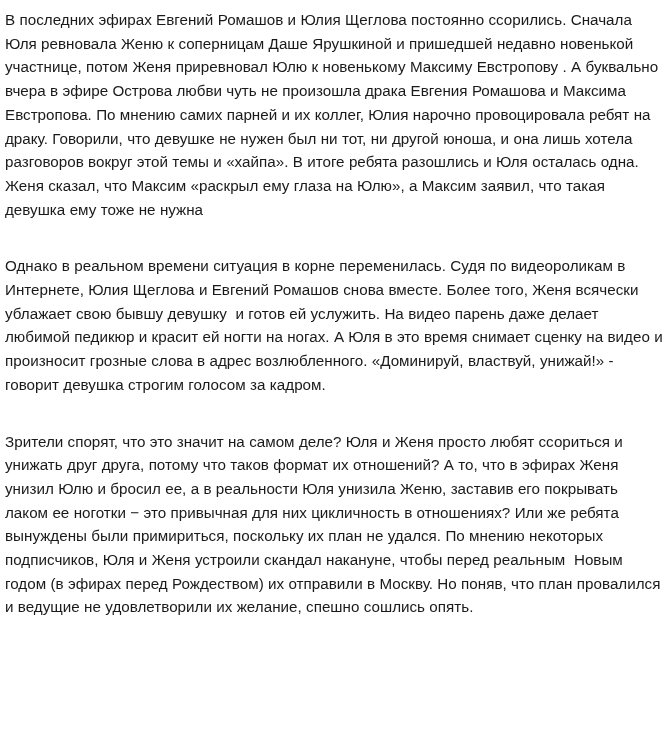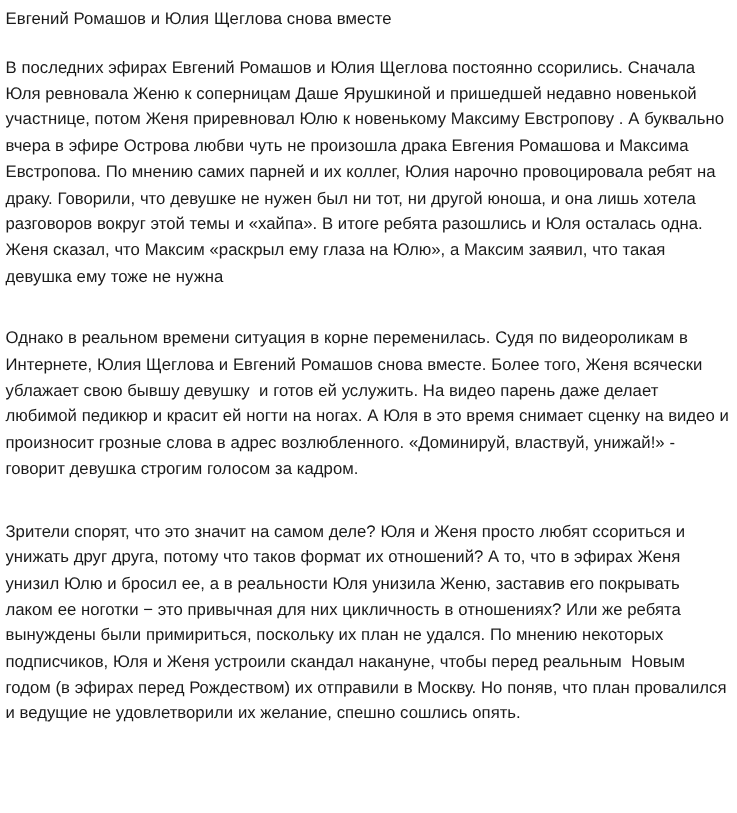--- a/index.html
+++ b/index.html
@@ -52,21 +52,20 @@
 
   .paragraph:last-child {
     margin-bottom: 0;
   }
 </style>
 </head>
 <body>
 
 <div class="article">
 
-  <h1 class="article-title">Евгений Ромашов и Юлия Щеглова снова вместе</h1>
 
   <div class="article-body">
     <p class="paragraph">В последних эфирах Евгений Ромашов и Юлия Щеглова постоянно ссорились. Сначала Юля ревновала Женю к соперницам Даше Ярушкиной и пришедшей недавно новенькой участнице, потом Женя приревновал Юлю к новенькому Максиму Евстропову . А буквально вчера в эфире Острова любви чуть не произошла драка Евгения Ромашова и Максима Евстропова. По мнению самих парней и их коллег, Юлия нарочно провоцировала ребят на драку. Говорили, что девушке не нужен был ни тот, ни другой юноша, и она лишь хотела разговоров вокруг этой темы и «хайпа». В итоге ребята разошлись и Юля осталась одна. Женя сказал, что Максим «раскрыл ему глаза на Юлю», а Максим заявил, что такая девушка ему тоже не нужна</p>
     <p class="paragraph">Однако в реальном времени ситуация в корне переменилась. Судя по видеороликам в Интернете, Юлия Щеглова и Евгений Ромашов снова вместе. Более того, Женя всячески ублажает свою бывшу девушку  и готов ей услужить. На видео парень даже делает любимой педикюр и красит ей ногти на ногах. А Юля в это время снимает сценку на видео и произносит грозные слова в адрес возлюбленного. «Доминируй, властвуй, унижай!» - говорит девушка строгим голосом за кадром.</p>
     <p class="paragraph">Зрители спорят, что это значит на самом деле? Юля и Женя просто любят ссориться и унижать друг друга, потому что таков формат их отношений? А то, что в эфирах Женя унизил Юлю и бросил ее, а в реальности Юля унизила Женю, заставив его покрывать лаком ее ноготки − это привычная для них цикличность в отношениях? Или же ребята вынуждены были примириться, поскольку их план не удался. По мнению некоторых подписчиков, Юля и Женя устроили скандал накануне, чтобы перед реальным  Новым годом (в эфирах перед Рождеством) их отправили в Москву. Но поняв, что план провалился и ведущие не удовлетворили их желание, спешно сошлись опять.</p>
   </div>
 
 </div>
 
 </body></html>

